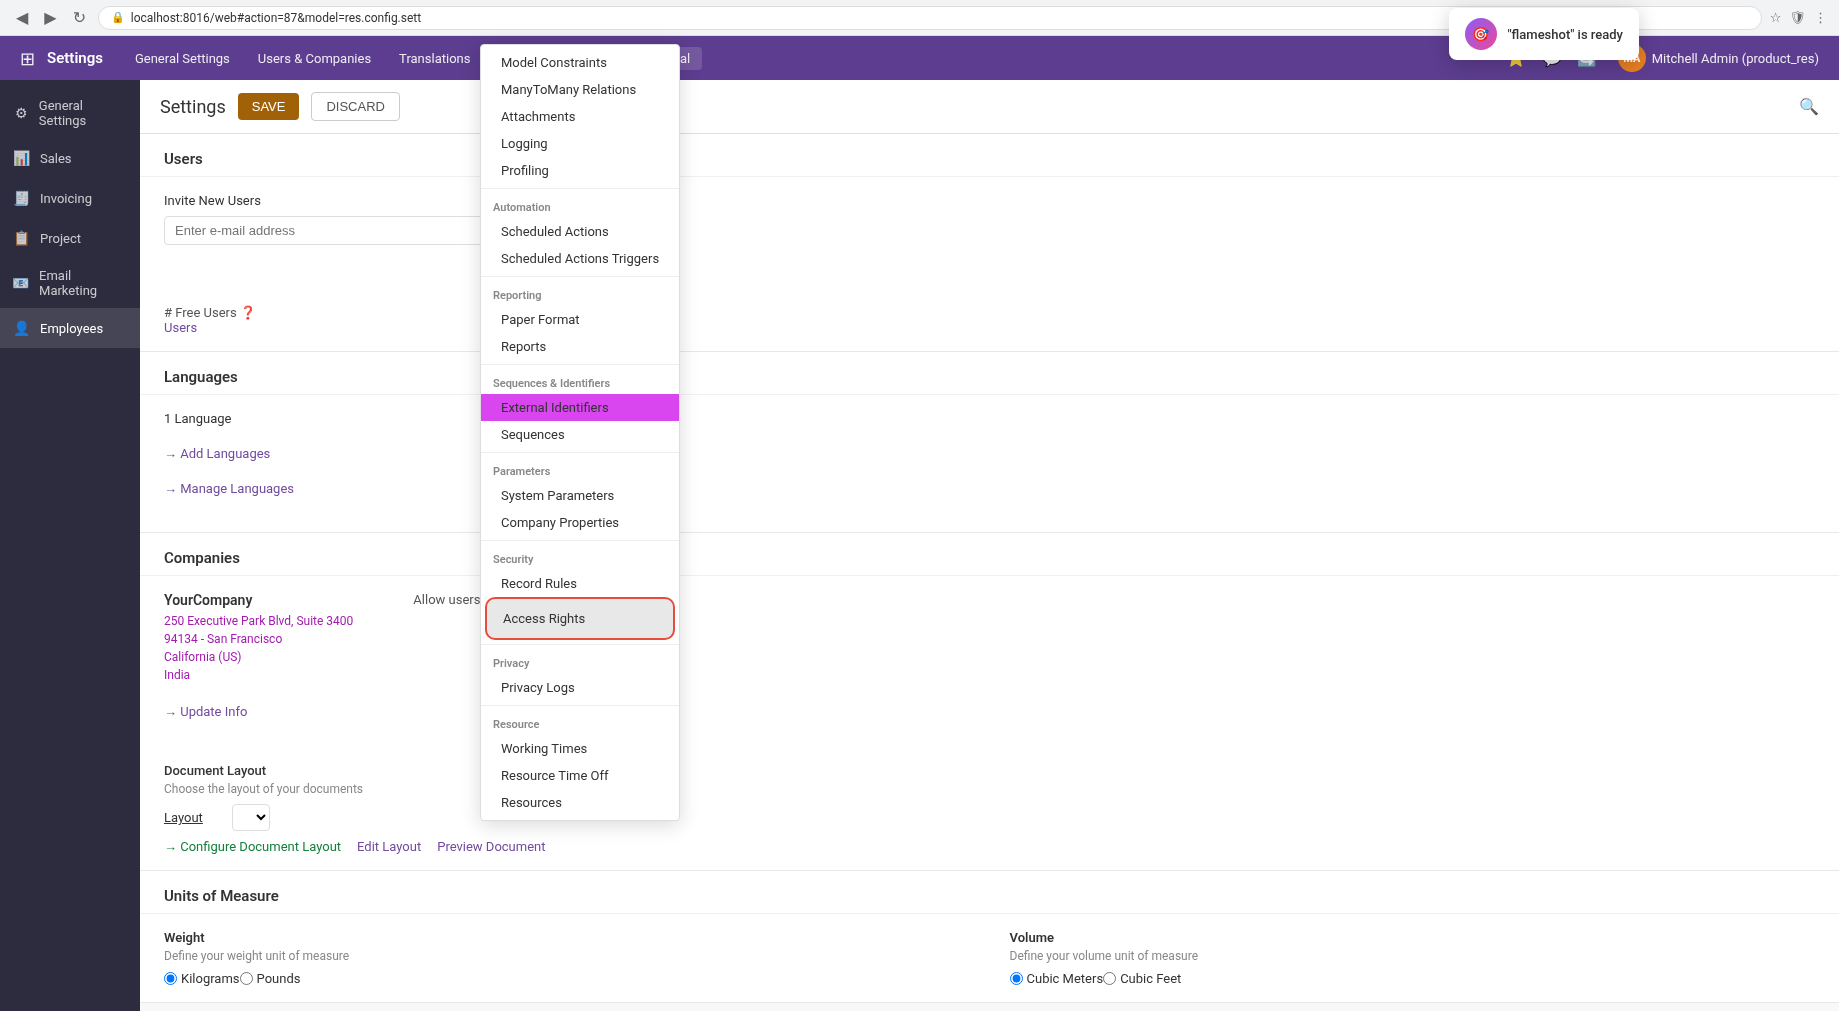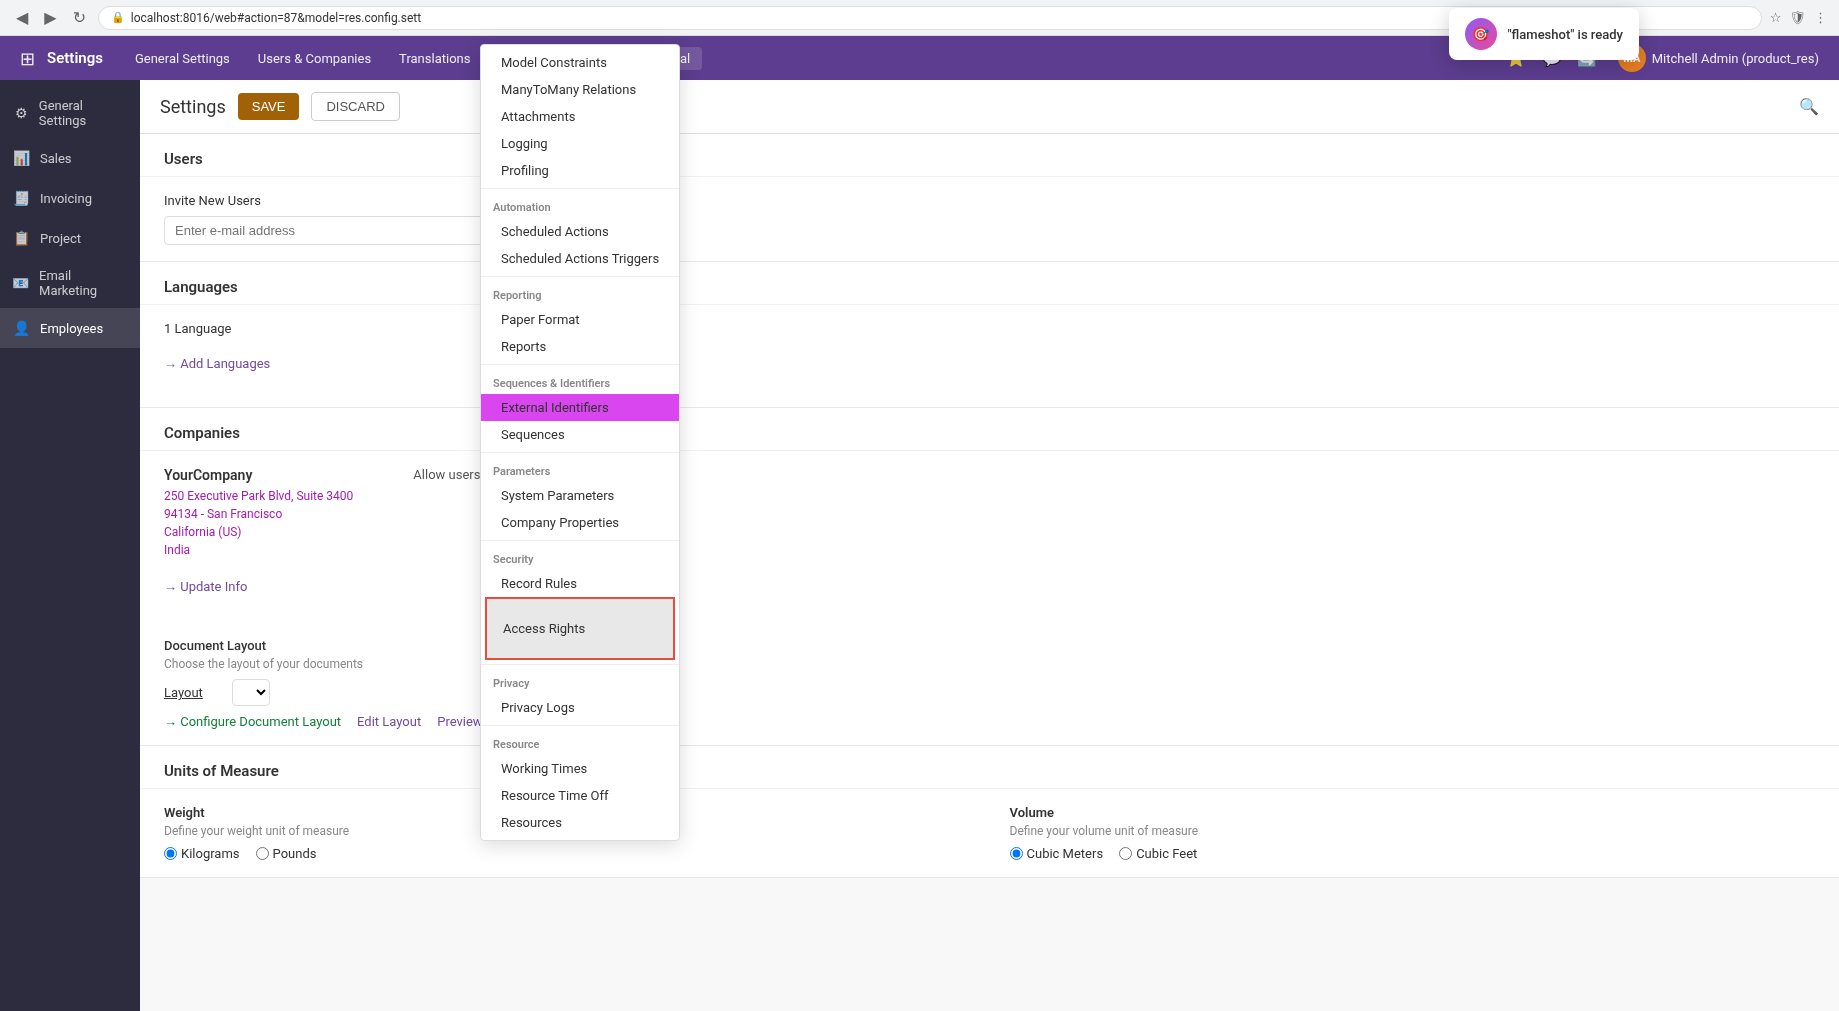--- a/index.html
+++ b/index.html
@@ -27,21 +27,21 @@
     .topnav-icons { display: flex; align-items: center; gap: 8px; color: rgba(255,255,255,0.9); }
     .topnav-icon-btn { color: rgba(255,255,255,0.9); font-size: 16px; cursor: pointer; padding: 4px; position: relative; }
     .topnav-badge { position: absolute; top: -2px; right: -4px; background: #e74c3c; color: white; border-radius: 50%; width: 14px; height: 14px; font-size: 9px; display: flex; align-items: center; justify-content: center; }
     .topnav-user { display: flex; align-items: center; gap: 6px; color: rgba(255,255,255,0.9); cursor: pointer; padding: 4px 8px; border-radius: 4px; }
     .user-avatar { width: 28px; height: 28px; border-radius: 50%; background: #e67e22; display: flex; align-items: center; justify-content: center; color: white; font-size: 11px; font-weight: bold; }
 
     
     .dropdown-overlay { position: fixed; top: 44px; left: 480px; background: white; border: 1px solid #ddd; border-radius: 4px; box-shadow: 0 4px 20px rgba(0,0,0,0.15); min-width: 200px; z-index: 500; padding: 4px 0; }
     .dropdown-section-label { font-size: 11px; color: #888; padding: 8px 12px 4px 12px; font-weight: 600; text-transform: none; }
     .dropdown-item { padding: 6px 20px; cursor: pointer; color: #333; font-size: 13px; }
-    .dropdown-item.highlighted { background: #e8e8e8; border: 2px solid #e74c3c; margin: 0 4px; padding: 22px 16px; border-radius: 0; }
+    .dropdown-item.highlighted { background: #e8e8e8; border: 2px solid #e74c3c; margin: 0 4px; padding: 12px 16px; border-radius: 10px; }
     .dropdown-divider { height: 1px; background: #eee; margin: 4px 0; }
 
     
     .main-layout { display: flex; height: calc(100vh - 80px); }
 
     
     .sidebar { width: 140px; background: #2c2c3e; min-height: 100%; padding-top: 8px; }
     .sidebar-item { display: flex; align-items: center; gap: 8px; padding: 10px 12px; cursor: pointer; color: rgba(255,255,255,0.75); font-size: 13px; }
     .sidebar-item.active { background: rgba(255,255,255,0.12); color: white; }
     .sidebar-item-icon { width: 20px; height: 20px; display: flex; align-items: center; justify-content: center; font-size: 14px; }
@@ -80,21 +80,21 @@
     .doc-layout-desc { font-size: 12px; color: #888; margin-bottom: 8px; }
     .layout-row { display: flex; align-items: center; gap: 8px; text-decoration: underline; }
     .layout-field-label { font-size: 13px; min-width: 60px; }
     .layout-select { border: 1px solid #ddd; border-radius: 4px; padding: 4px 8px; font-size: 13px; background: white; }
 
     
     .two-col { display: flex; gap: 40px; }
     .measure-group { flex: 1; }
     .measure-title { font-size: 13px; font-weight: 600; margin-bottom: 4px; }
     .measure-desc { font-size: 12px; color: #888; margin-bottom: 8px; }
-    .radio-group { display: flex; gap: 16px; align-items: center; }
+    .radio-group { display: flex; align-items: center; }
     .radio-item { display: flex; align-items: center; gap: 4px; font-size: 13px; }
   </style>
 </head>
 <body>
 
 <div class="notification-toast">
   <div class="notification-avatar">🎯</div>
   <div class="notification-text">"flameshot" is ready</div>
 </div>
 
@@ -219,21 +219,21 @@
       <span style="color:#666;font-size:16px;">🔍</span>
     </div>
 
     <div class="content-body">
 
       <div class="section">
         <div class="section-header">
           <span class="section-title">Users</span>
         </div>
         <div class="section-body">
-          <div style="display:flex; gap:60px;">
+          <div style="display:flex; gap:60px;flex-direction:column;">
             <div>
               <div class="invite-label">Invite New Users</div>
               <input class="email-input" type="text" placeholder="Enter e-mail address" style="">
             </div>
             <div>
               <div style="font-size:13px; color:#555; display:flex; align-items:center; gap:4px;">
                 <span># Free Users</span>
                 <span>❓</span>
               </div>
               <a style="color:#714b9e; font-size:13px; cursor:pointer;">Users</a>
@@ -242,20 +242,21 @@
         </div>
       </div>
 
       <div class="section">
         <div class="section-header">
           <span class="section-title">Languages</span>
         </div>
         <div class="section-body">
           <div class="lang-count">1 Language</div>
           <a class="link-item">Add Languages</a>
+          <a class="link-item">Manage Languages</a>
         </div>
       </div>
 
       <div class="section">
         <div class="section-header">
           <span class="section-title">Companies</span>
         </div>
         <div class="section-body">
           <div style="display:flex; gap:60px;">
             <div>

